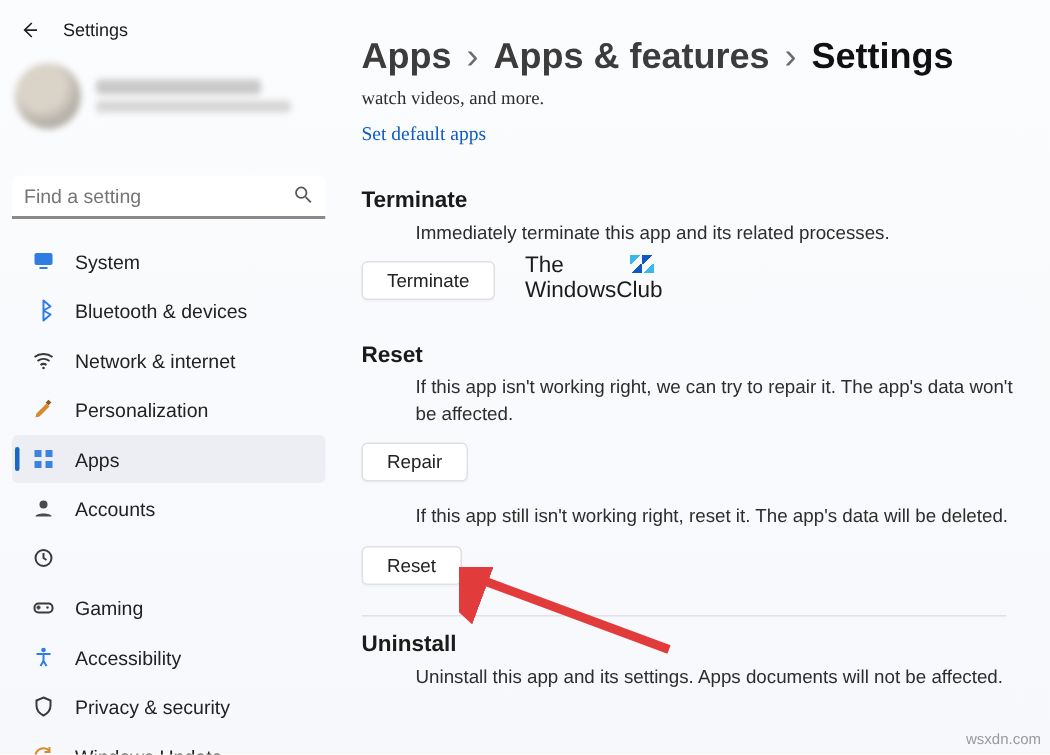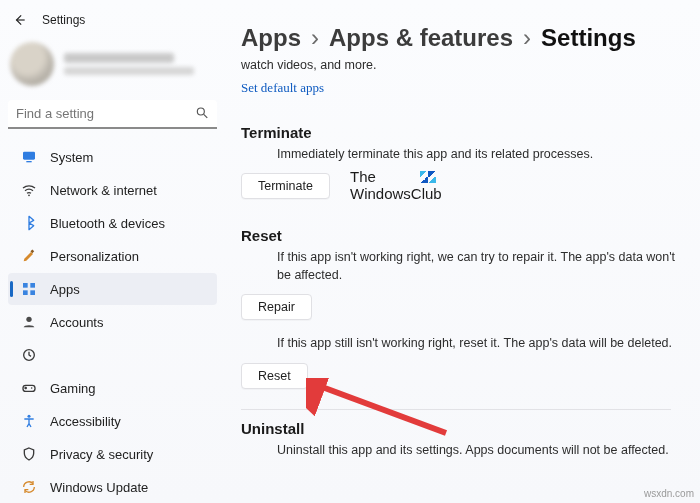--- a/index.html
+++ b/index.html
@@ -53,21 +53,21 @@
   .profile-text .uname {
     font-weight: 600; font-size: 13px; color:#4a4a4a;
     background:#c9c9c9; height:10px; width:110px; border-radius:3px;
   }
   .profile-text .uemail {
     margin-top:4px;
     background:#d6d6d6; height:8px; width:130px; border-radius:3px;
   }
   .search {
     position: relative;
-    margin: 2px 0 6px 0;
+    margin: 19px 0 6px 0;
   }
   .search input {
     width: 100%;
     padding: 6px 28px 6px 8px;
     border: none;
     border-bottom: 2px solid #8a8a8a;
     background: #ffffff;
     font-size: 13px;
     outline: none;
     border-radius: 4px 4px 0 0;
@@ -107,21 +107,21 @@
   }
   .breadcrumb {
     display:flex; align-items:center; gap:10px;
     font-size: 24px; font-weight:600;
     margin-bottom: 6px;
   }
   .breadcrumb .bc { cursor:pointer; }
   .breadcrumb .bc.dim { color:#3c3c3c; font-weight:600; }
   .breadcrumb .sep { color:#6b6b6b; font-weight:400; }
   .breadcrumb .cur { color:#111; }
-  .desc { font-size:12.5px; color:#2d2d2d; margin-bottom:8px; }
+  .desc { font-size:12.5px; color:#2d2d2d; margin-bottom:8px;font-family:Liberation Serif, serif; }
   .link { color:#0f5bc0; font-size:13px; cursor:pointer; display:inline-block; margin-bottom:22px;font-family:Liberation Serif, serif;}
   .section-h { font-size:15px; font-weight:600; margin-top:6px; margin-bottom:4px; }
   .section-p { font-size:12.5px; color:#2d2d2d; line-height:1.45; margin-bottom:10px; max-width:430px;margin-left:36px;}
   .wbtn {
     display:inline-block;
     background:#ffffff;
     border:1px solid #e0e0e4;
     border-radius:4px;
     padding:5px 16px;
     font-size:12.5px;
@@ -201,33 +201,33 @@
           <svg width="16" height="16" viewBox="0 0 24 24">
               <rect x="3" y="4" width="18" height="12" rx="2" fill="#2f7de1"></rect>
               <rect x="8" y="18" width="8" height="2" fill="#2f7de1"></rect>
             </svg>
         </span>
         <span>System</span>
       </div>
       <div class="nav-item">
         <span class="nico">
           <svg width="16" height="16" viewBox="0 0 24 24">
+              <path d="M12 2v20l7-6-7-4 7-4-7-6z" fill="none" stroke="#2f7de1" stroke-width="2" stroke-linejoin="round"></path>
+            </svg>
+        </span>
+        <span>Bluetooth &amp; devices</span>
+      </div>
+      <div class="nav-item">
+        <span class="nico">
+          <svg width="16" height="16" viewBox="0 0 24 24">
               <path d="M3 9a15 15 0 0 1 18 0M6 13a10 10 0 0 1 12 0M9 17a5 5 0 0 1 6 0" fill="none" stroke="#3a3a3a" stroke-width="2"></path>
               <circle cx="12" cy="20" r="1.3" fill="#3a3a3a"></circle>
             </svg>
         </span>
         <span>Network &amp; internet</span>
-      </div>
-      <div class="nav-item">
-        <span class="nico">
-          <svg width="16" height="16" viewBox="0 0 24 24">
-              <path d="M12 2v20l7-6-7-4 7-4-7-6z" fill="none" stroke="#2f7de1" stroke-width="2" stroke-linejoin="round"></path>
-            </svg>
-        </span>
-        <span>Bluetooth &amp; devices</span>
       </div>
       <div class="nav-item">
         <span class="nico">
           <svg width="16" height="16" viewBox="0 0 24 24">
               <path d="M4 20l4-1 10-10-3-3L5 16z" fill="#d68a2d"></path>
               <rect x="15" y="3" width="4" height="4" transform="rotate(45 17 5)" fill="#8a5a20"></rect>
             </svg>
         </span>
         <span>Personalization</span>
       </div>

